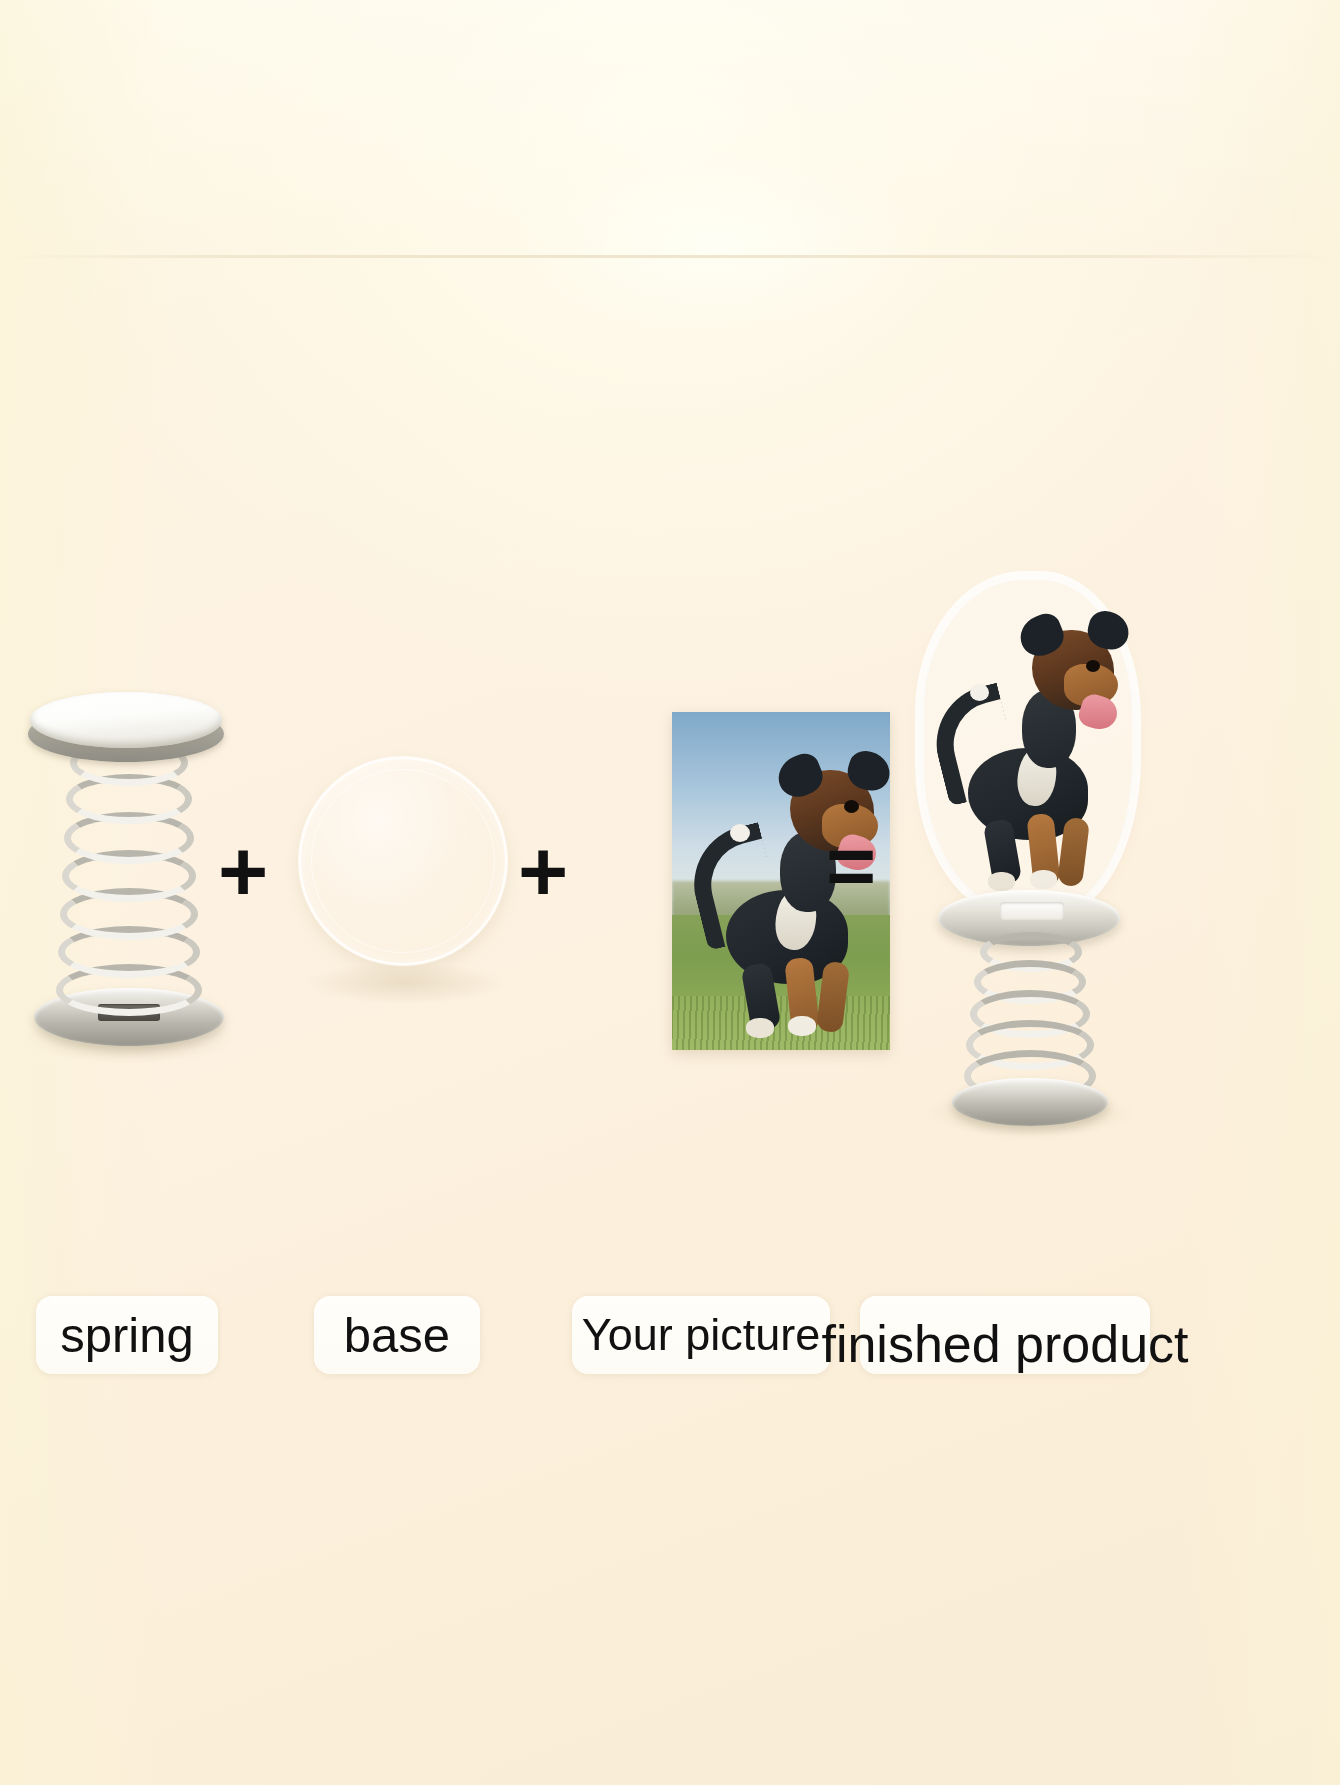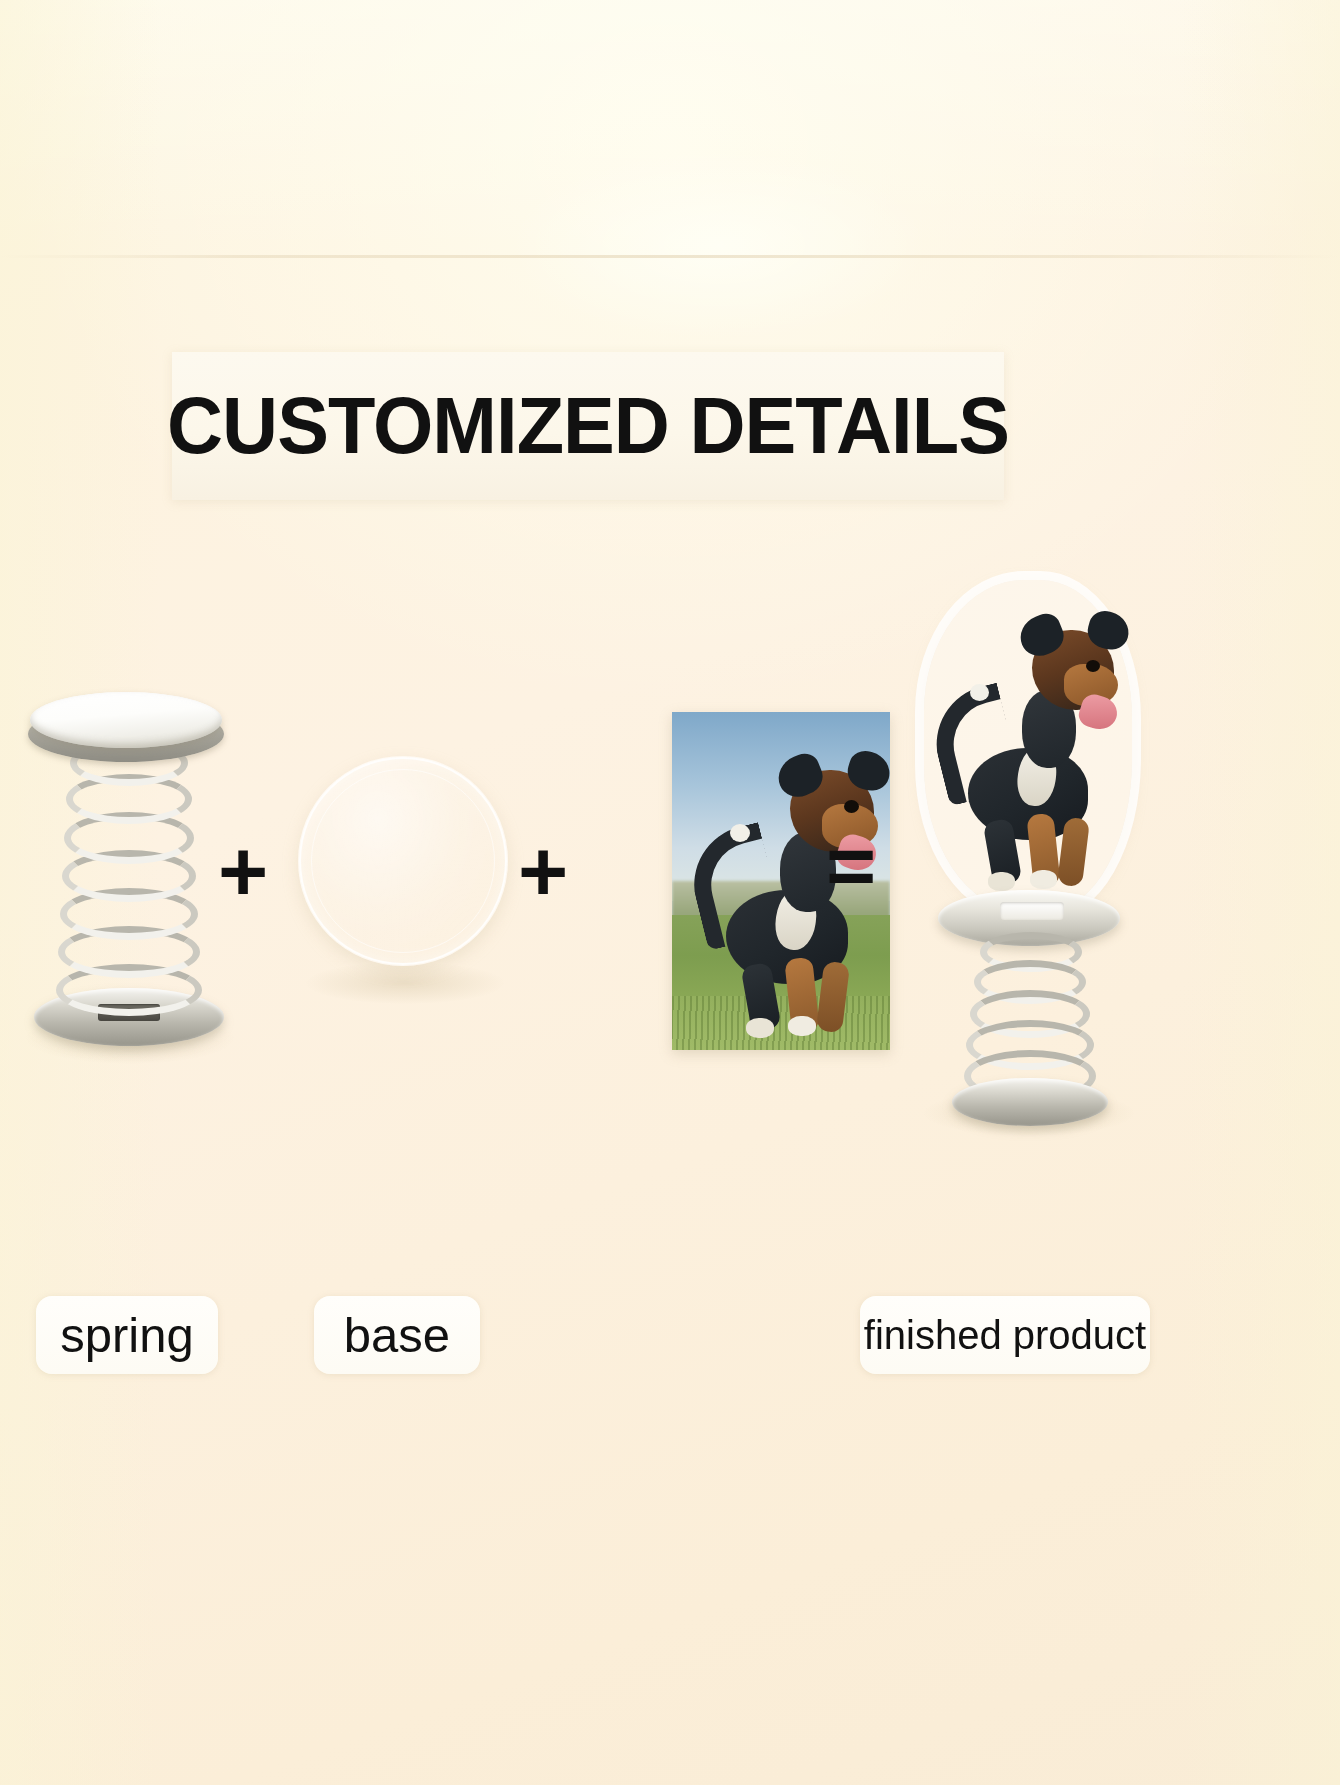--- a/index.html
+++ b/index.html
@@ -235,41 +235,38 @@
     background: linear-gradient(180deg, #fffefb 0%, #fdfbf4 100%);
     border-radius: 16px;
     box-shadow: 0 1px 6px rgba(195,178,145,0.25);
     color: #111111;
     font-family: "Liberation Sans", sans-serif;
     font-weight: 400;
     white-space: nowrap;
   }
   .label-pill.lg { font-size: 49px; }
   .label-pill.md { font-size: 45px; }
-  .label-pill.sm { font-size: 40px; }
+  .label-pill.sm { font-size: 52px; align-items: flex-end; }
 
   .shadow-ellipse {
     position: absolute;
     border-radius: 50%;
     background: radial-gradient(ellipse at center, rgba(214,198,166,0.45) 0%, rgba(214,198,166,0.0) 72%);
     pointer-events: none;
   }
 </style>
 </head>
 <body>
 
 <div id="poster">
 
   <div class="bg-sheen"></div>
   <div class="bg-glow"></div>
   <div class="bg-floor"></div>
 
-  <div class="title-plate">
-    <div class="title-text">CUSTOMIZED DETAILS</div>
-  </div>
 
   <div class="row">
 
     <div class="cell" style="left:0px; width:260px;">
       <div class="shadow-ellipse" style="left:26px; top:452px; width:208px; height:52px;"></div>
 
       <div class="spring-unit">
 
         <div class="spring-base-disc" style="left:34px; top:428px; width:190px; height:58px;"></div>
         <div class="spring-base-slot" style="left:98px; top:444px; width:62px; height:17px;"></div>
@@ -411,19 +408,22 @@
 
   <div class="label-row">
     <div class="label-pill lg" style="left:36px; width:182px;">
       <span>spring</span>
     </div>
 
     <div class="label-pill lg" style="left:314px; width:166px;">
       <span>base</span>
     </div>
 
+    <div class="label-pill md" style="left:572px; width:258px;">
+      <span>Your picture</span>
+    </div>
 
     <div class="label-pill sm" style="left:860px; width:290px;">
       <span>finished product</span>
     </div>
   </div>
 
 </div>
 
 </body></html>

